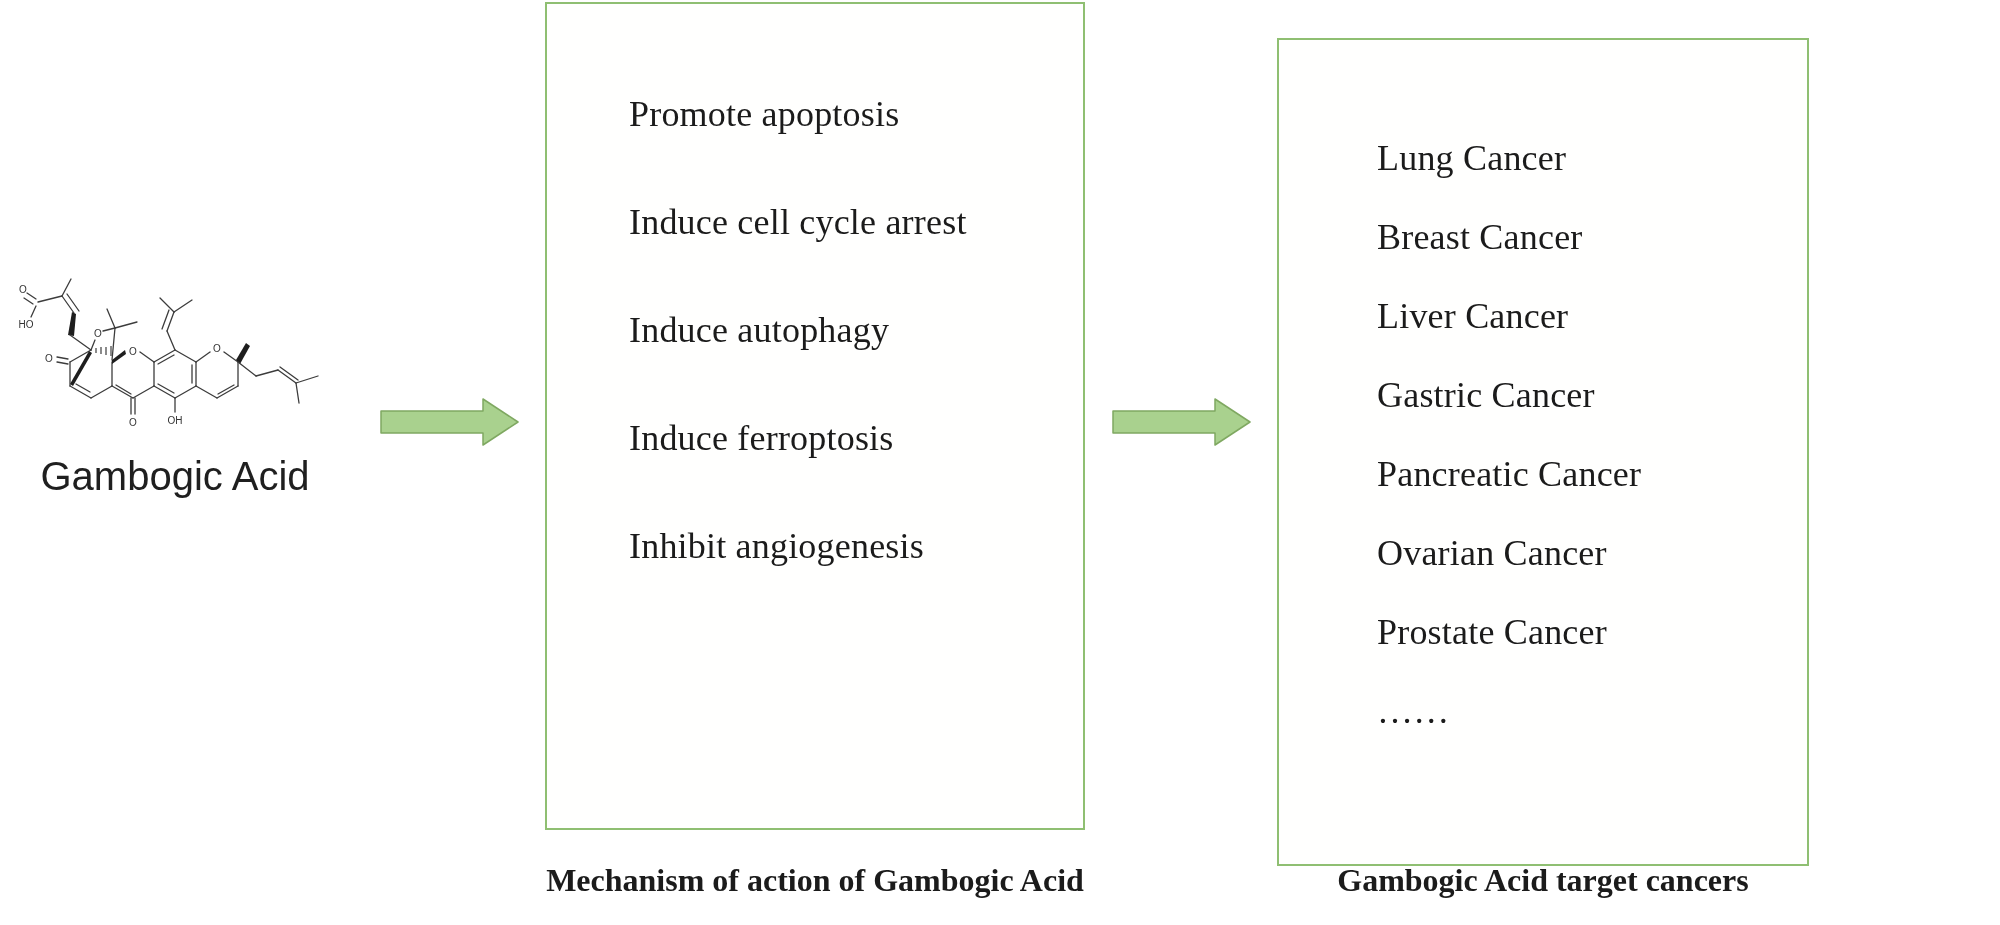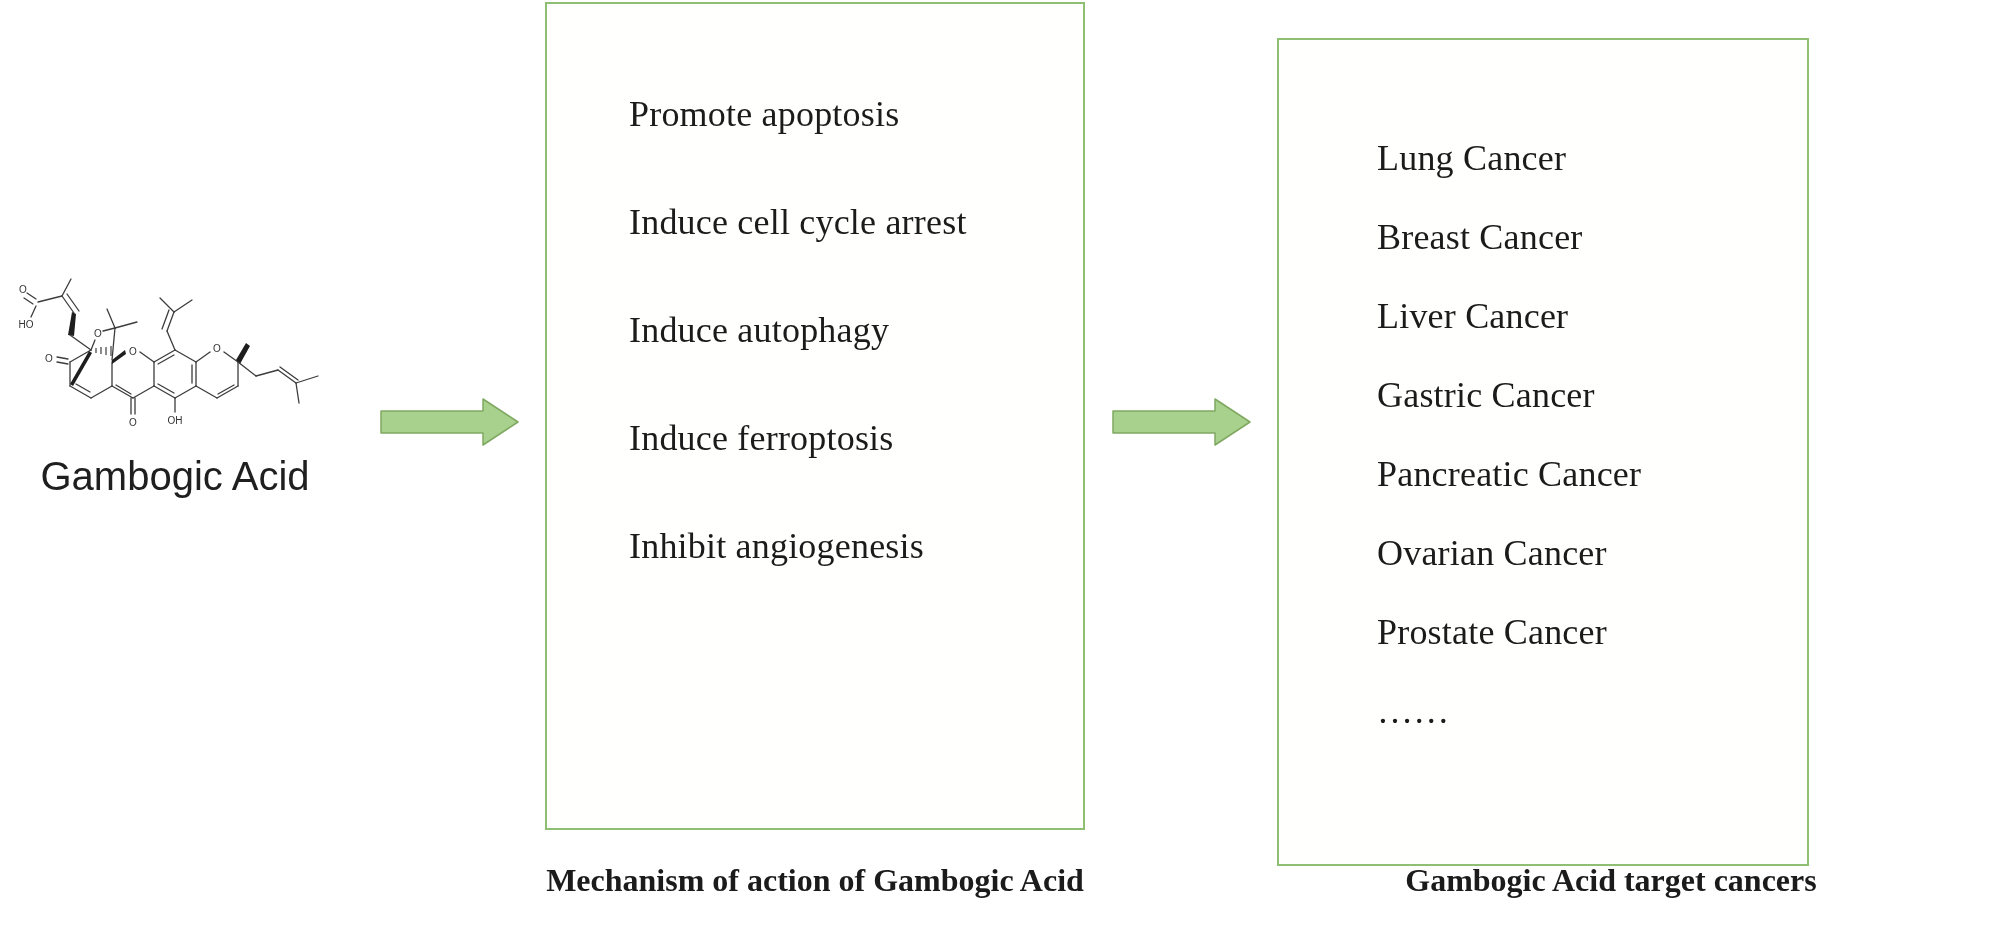--- a/index.html
+++ b/index.html
@@ -16,21 +16,21 @@
   #targets-box{left:1277px;width:532px;padding:98px 10px 0 98px;gap:39px;margin-top:36px;}
   .item{
     font-size:36px;line-height:40px;height:40px;white-space:nowrap;
     letter-spacing:0.2px;
   }
   .caption{
     position:absolute;top:858px;height:44px;line-height:44px;
     font-weight:bold;font-size:32px;text-align:center;white-space:nowrap;
   }
   #mechanism-caption{left:545px;width:540px;}
-  #targets-caption{left:1345px;width:532px;}
+  #targets-caption{left:1277px;width:532px;}
   .block-arrow{position:absolute;top:398px;}
   .block-arrow polygon{
     fill:var(--arrow-fill,#a9d18e);
     stroke:var(--arrow-stroke,#7fa861);
     stroke-width:1.5;stroke-linejoin:round;
   }
   #arrow-left{left:380px;}
   #arrow-right{left:1112px;}
   #molecule{position:absolute;left:10px;top:268px;width:335px;height:175px;}
   #molecule .bond{stroke:#3c3c3c;stroke-width:1.3;fill:none;stroke-linecap:round;}

